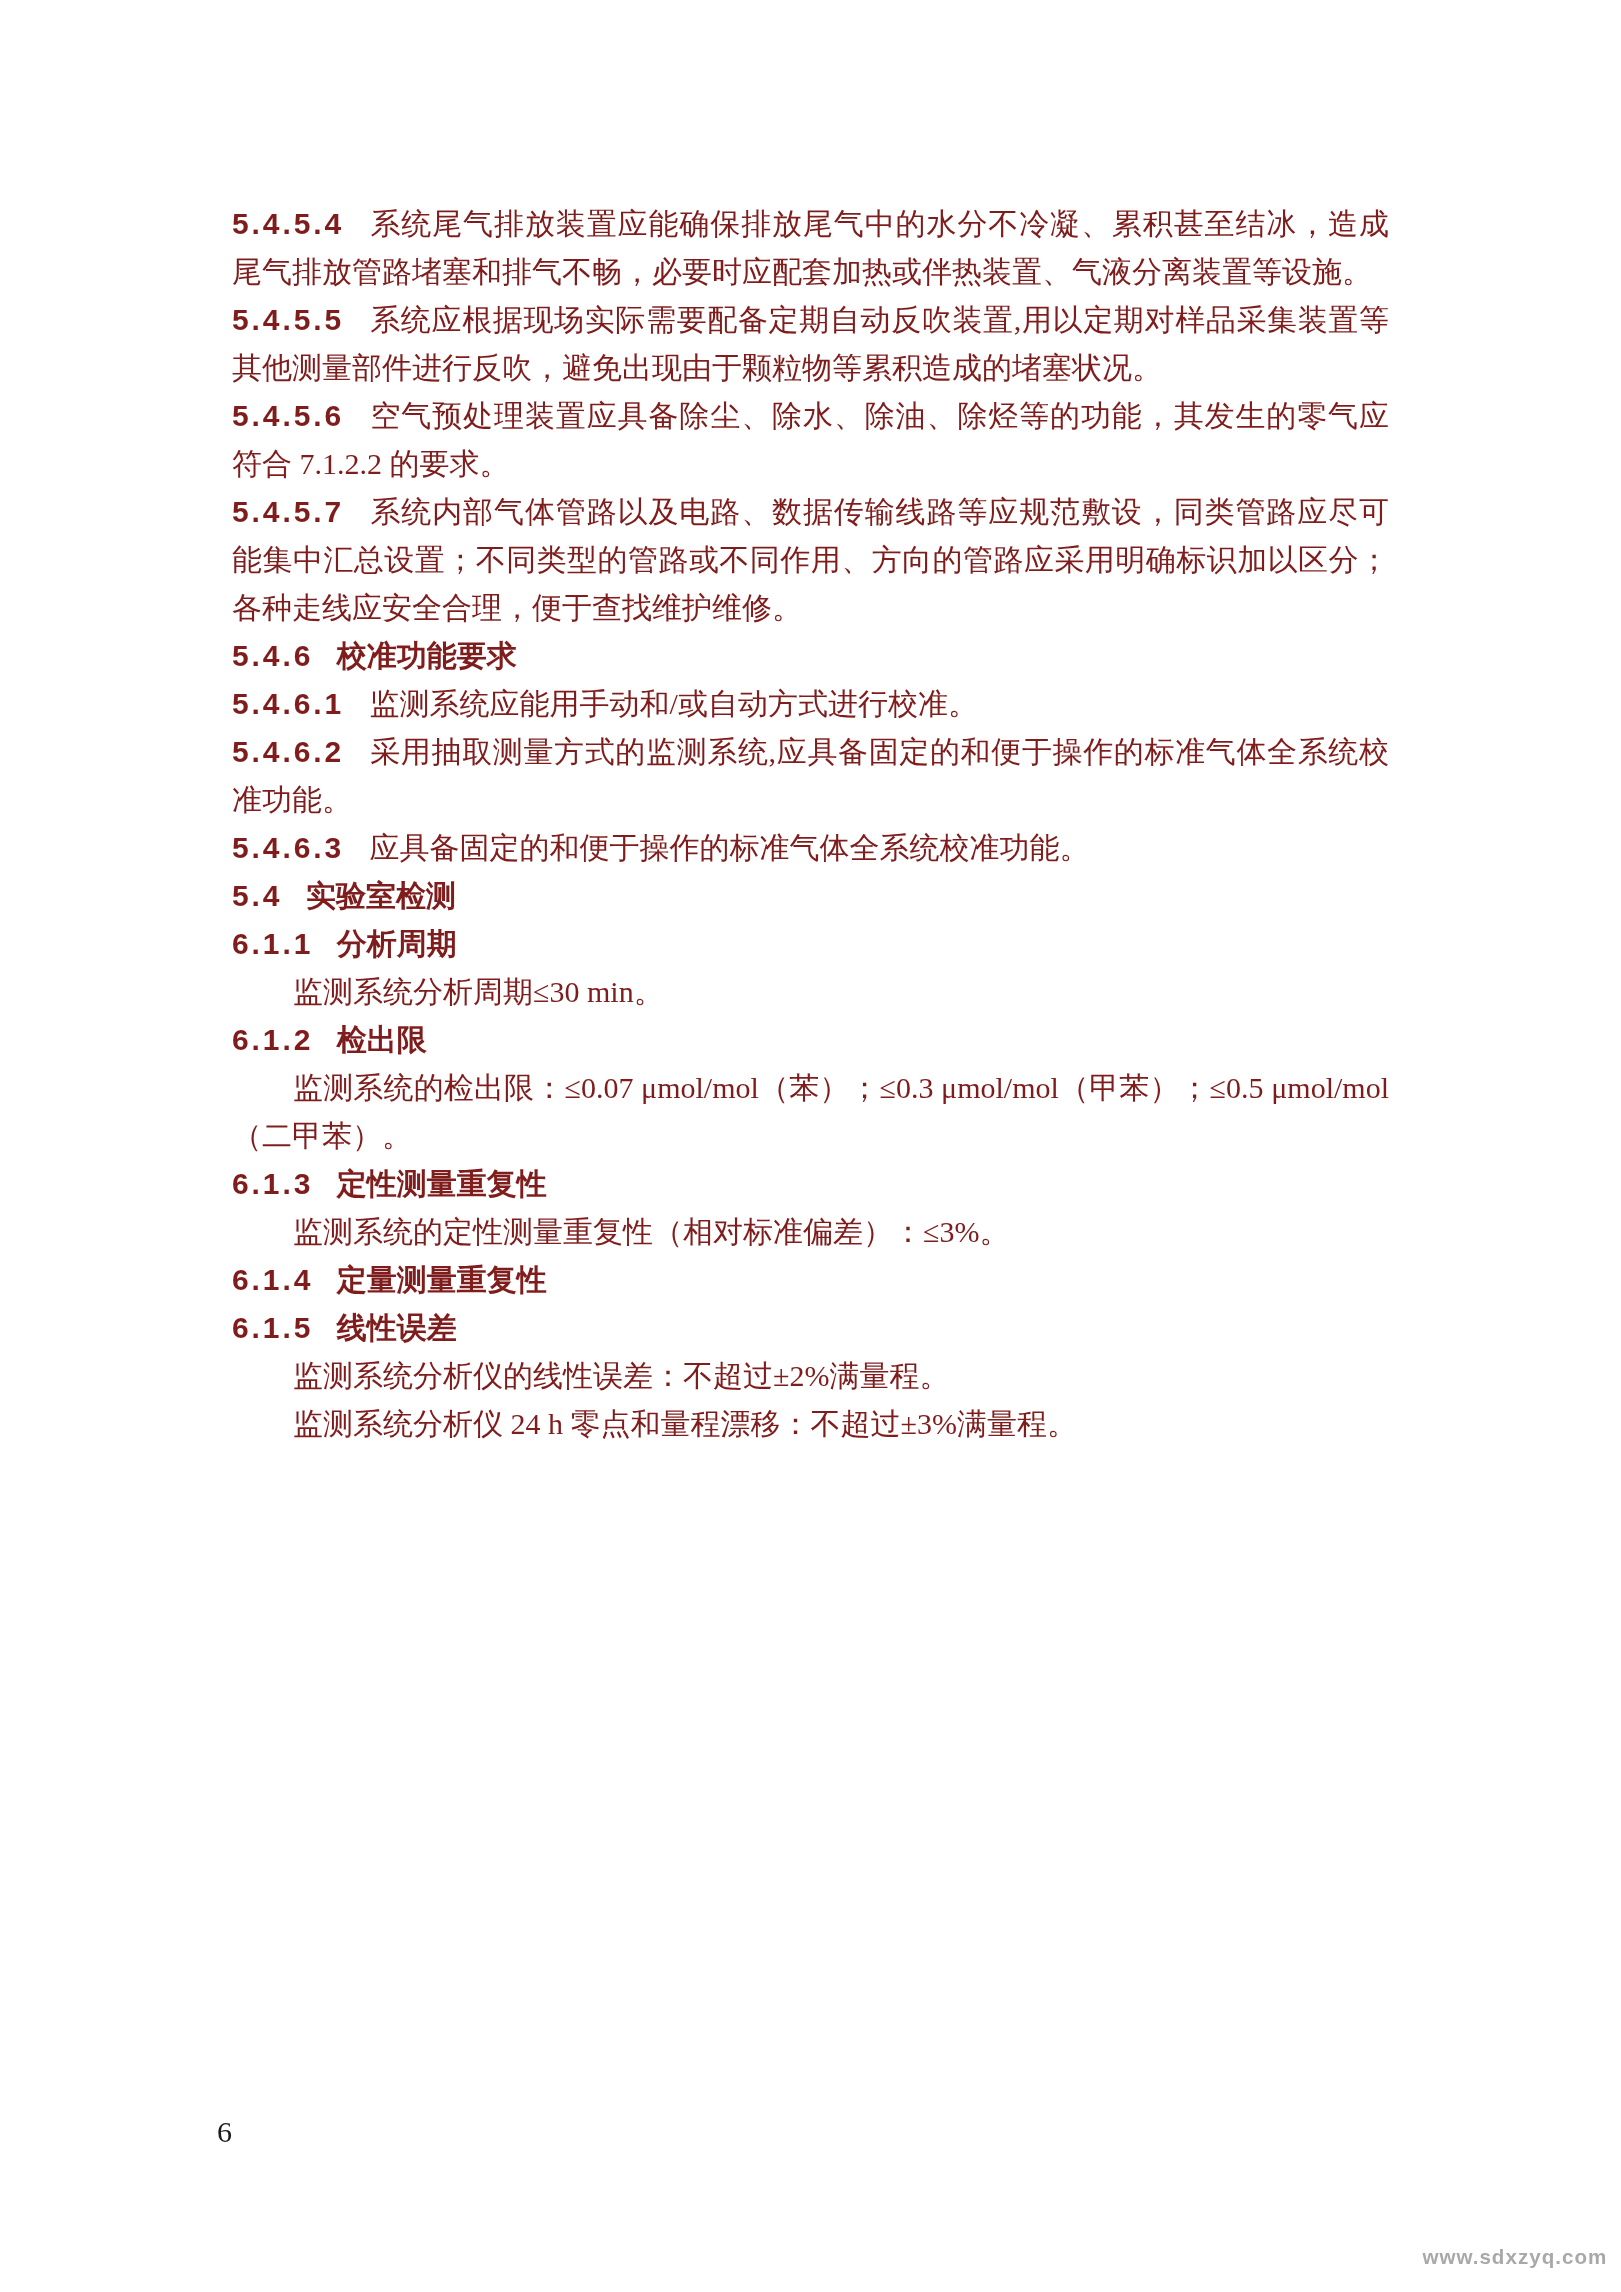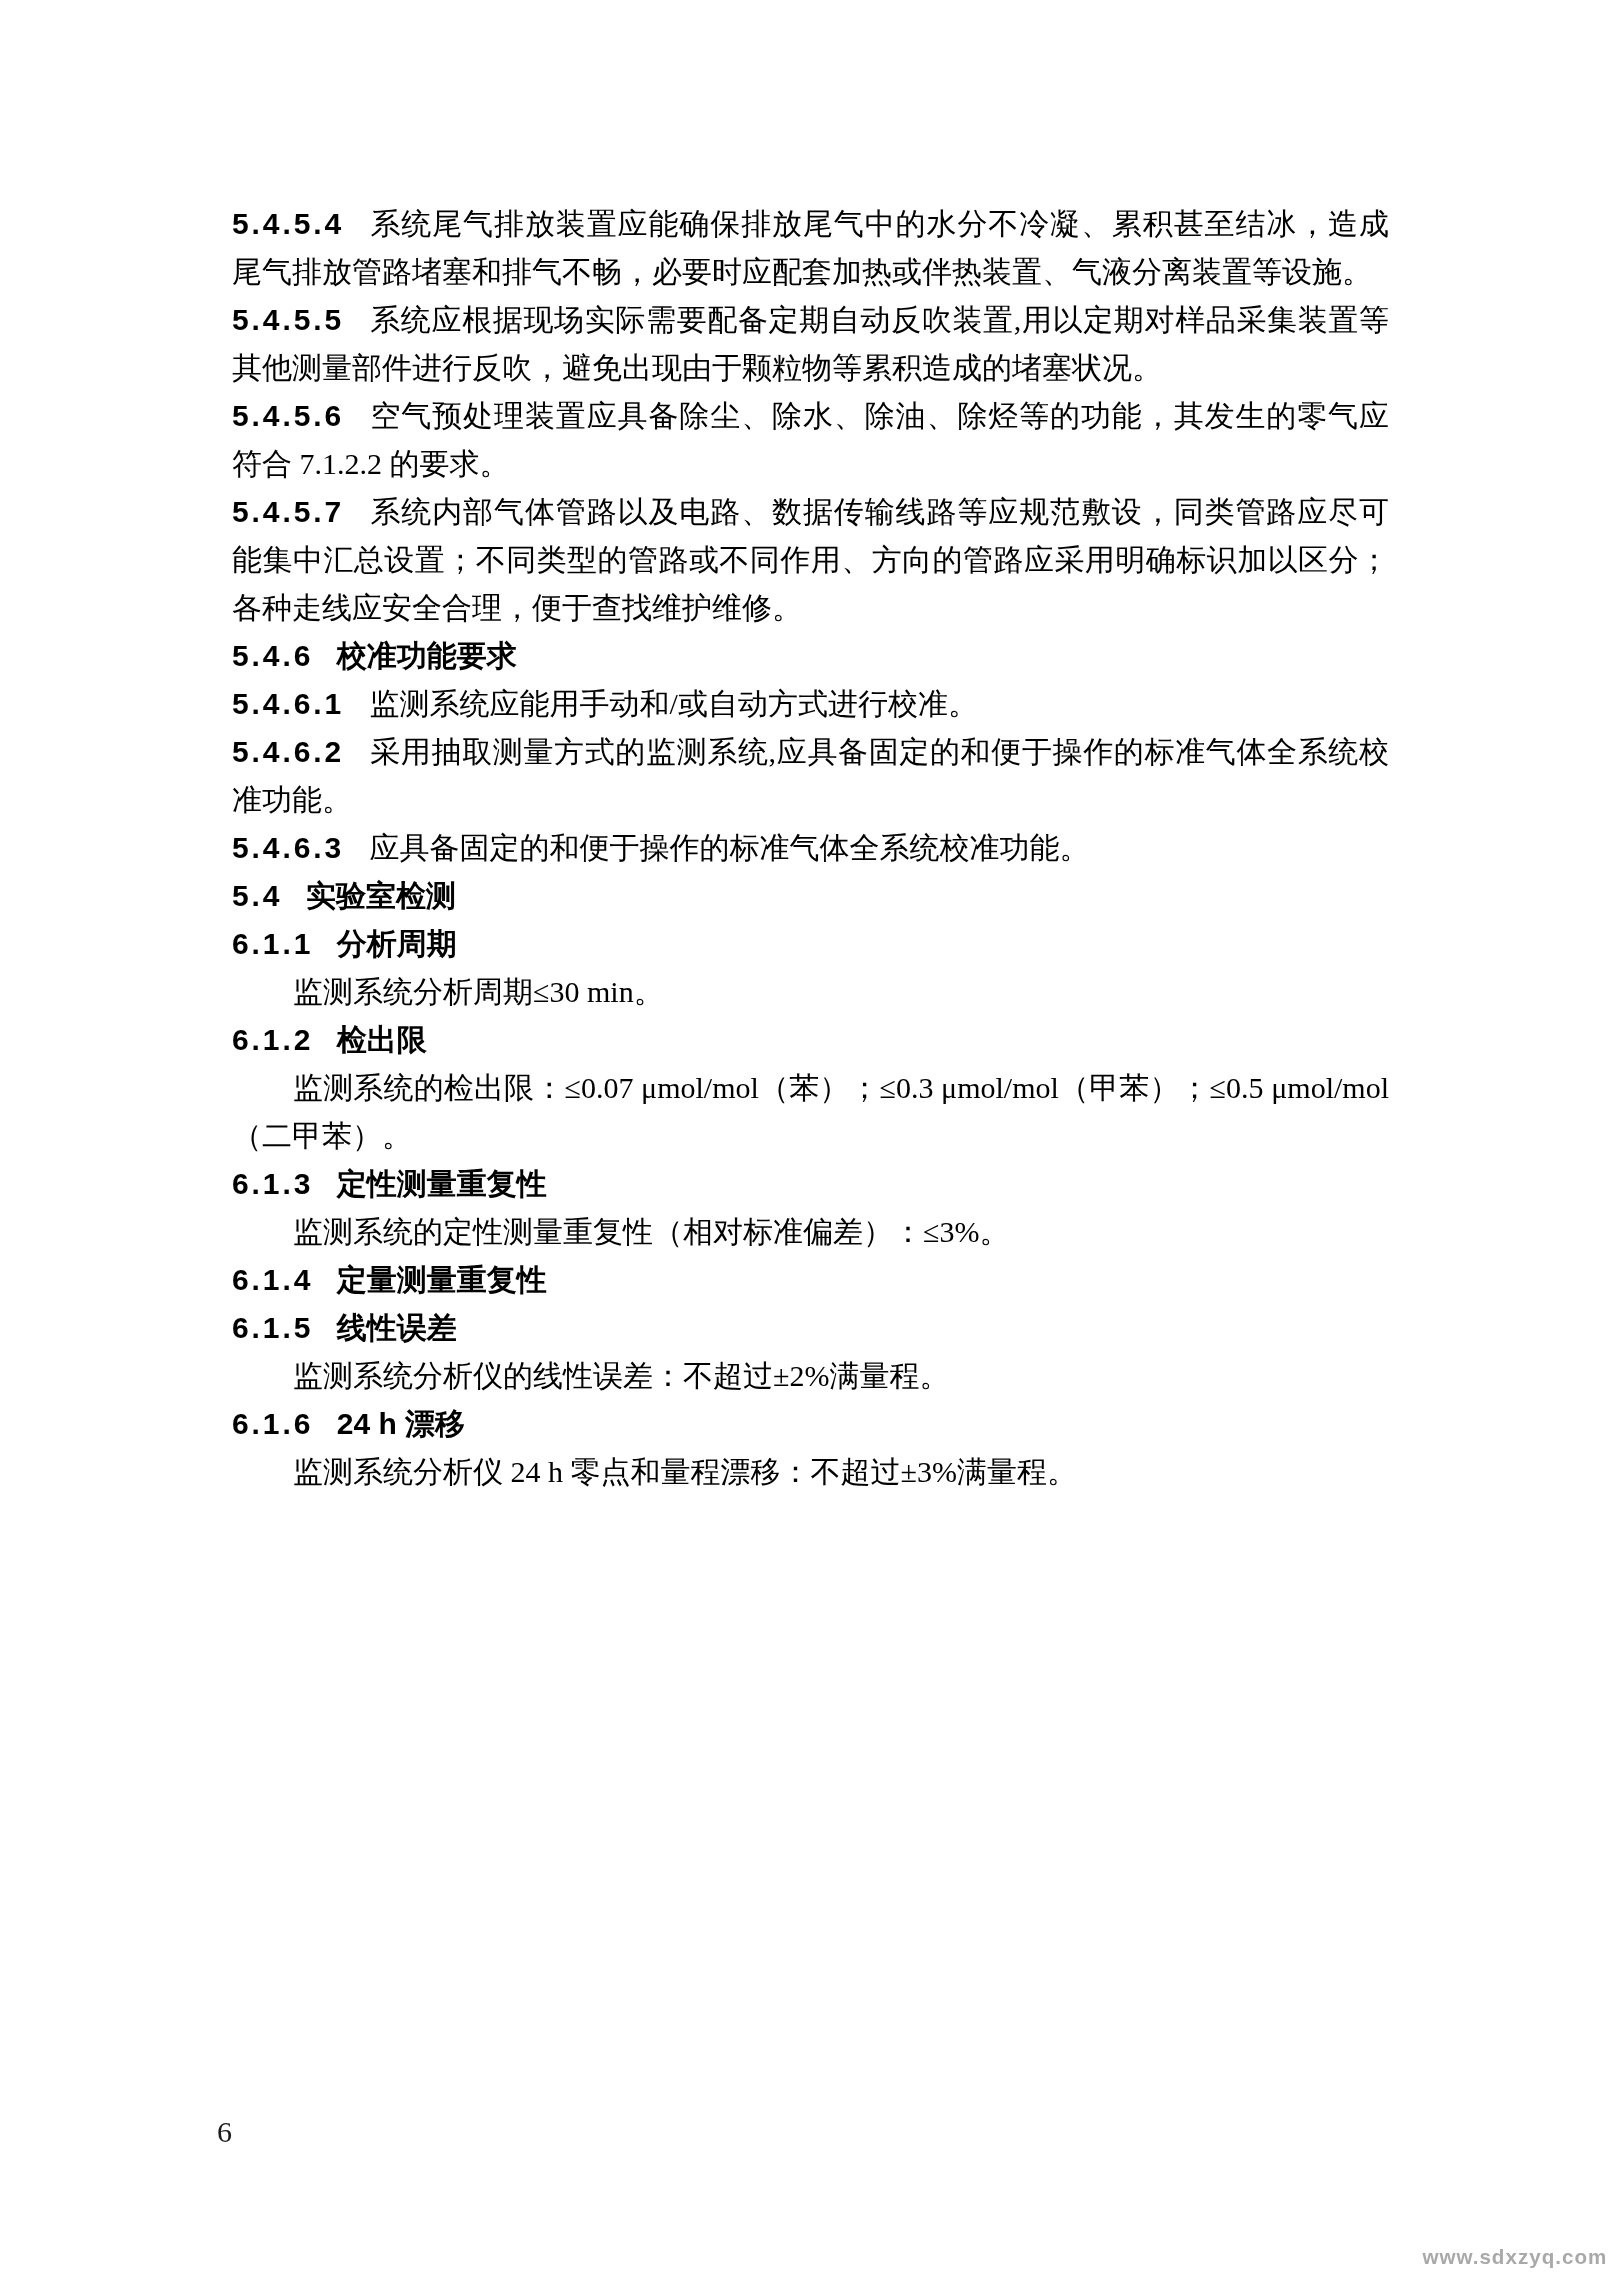--- a/index.html
+++ b/index.html
@@ -9,21 +9,21 @@
     position:relative;
     font-family:"Liberation Serif","DejaVu Serif",serif;
   }
   .page {
     position:absolute; left:0; top:0;
     width:1621px; height:2293px;
     background:#ffffff; overflow:hidden;
   }
   .doc {
     position:absolute; left:232px; top:200px; width:1157px;
-    color:#000000;
+    color:#7f1d1d;
     font-size:30px; line-height:48px;
   }
   .doc p, .doc h2, .doc h3, .doc h4 { margin:0; padding:0; font-size:30px; }
   .clause { text-align:justify; }
   .num {
     font-family:"Liberation Sans","DejaVu Sans",sans-serif;
     font-weight:bold; letter-spacing:2.9px;
     margin-right:25.5px; white-space:nowrap;
   }
   .hd { font-family:"Liberation Sans","DejaVu Sans",sans-serif; font-weight:bold; }
@@ -79,21 +79,20 @@
 
     <p class="body-para">监测系统的定性测量重复性（相对标准偏差）：≤3%。</p>
 
     <h3 class="hd h3"><span class="num">6.1.4</span><span>定量测量重复性</span></h3>
 
 
     <h3 class="hd h3"><span class="num">6.1.5</span><span>线性误差</span></h3>
 
     <p class="body-para">监测系统分析仪的线性误差：不超过±2%满量程。</p>
 
-    <h3 class="hd h3"><span class="num">6.1.6</span><span>24 h 漂移</span></h3>
 
     <p class="body-para">监测系统分析仪 24 h 零点和量程漂移：不超过±3%满量程。</p>
 
   </div>
 
   <div class="page-number">6</div>
   <div class="watermark">www.sdxzyq.com</div>
 </div>
 
 

